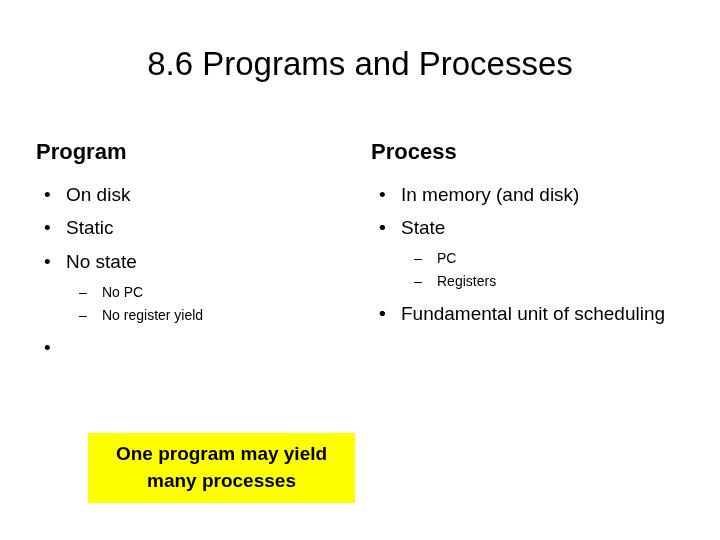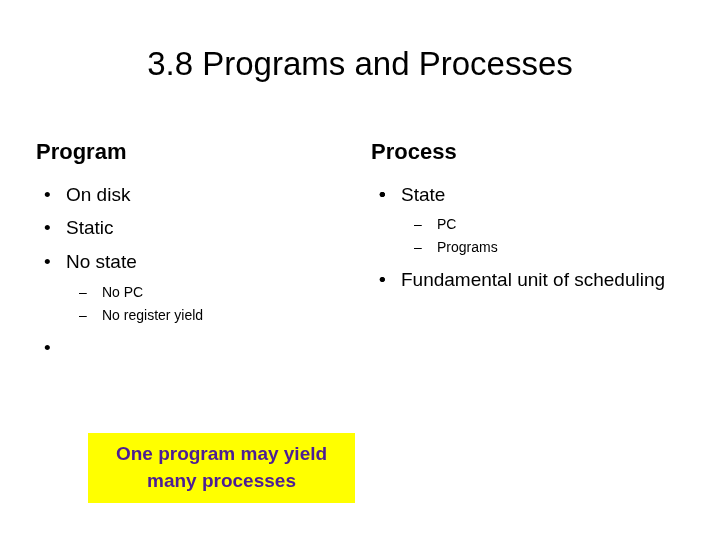--- a/index.html
+++ b/index.html
@@ -98,30 +98,30 @@
     background: #ffff00;
     display: flex;
     align-items: center;
     justify-content: center;
   }
   .highlight-text {
     font-size: 19px;
     font-weight: bold;
     line-height: 1.42;
     text-align: center;
-    color: #4c1d95;
+    color: #000000;
     padding: 0 6px;
   }
 </style>
 </head>
 <body>
 
 <div class="slide">
 
-  <div class="slide-title">3.8 Programs and Processes</div>
+  <div class="slide-title">8.6 Programs and Processes</div>
 
   <div class="column col-left">
     <div class="col-heading">Program</div>
 
     <ul class="bullets">
       <li class="bullet">
         <span class="marker">•</span>
         <span>On disk</span>
       </li>
       <li class="bullet">
@@ -151,38 +151,39 @@
       </li>
     </ul>
   </div>
 
   <div class="column col-right">
     <div class="col-heading">Process</div>
 
     <ul class="bullets">
       <li class="bullet">
         <span class="marker">•</span>
+        <span>In memory (and disk)</span>
       </li>
       <li class="bullet">
         <span class="marker">•</span>
       </li>
       <li class="bullet">
         <span class="marker">•</span>
         <span>State</span>
       </li>
     </ul>
 
     <ul class="subbullets">
       <li class="subbullet">
         <span class="marker">–</span>
         <span>PC</span>
       </li>
       <li class="subbullet">
         <span class="marker">–</span>
-        <span>Programs</span>
+        <span>Registers</span>
       </li>
     </ul>
 
     <ul class="bullets">
       <li class="bullet">
         <span class="marker">•</span>
       </li>
       <li class="bullet">
         <span class="marker">•</span>
         <span>Fundamental unit of scheduling</span>

